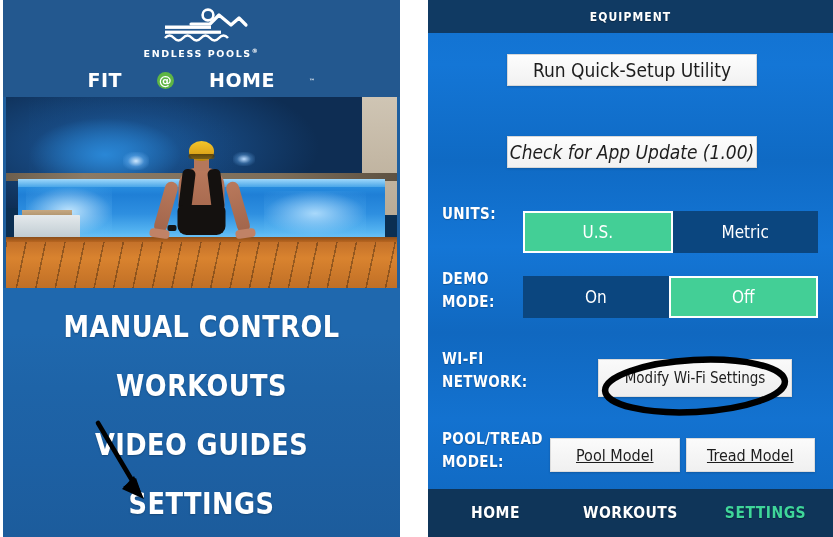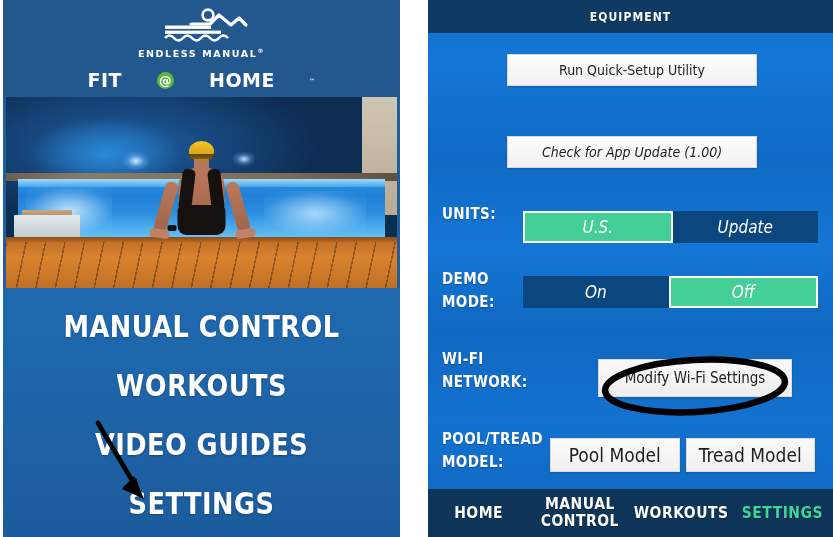--- a/index.html
+++ b/index.html
@@ -141,41 +141,41 @@
     font-size:12px; font-weight:bold; letter-spacing:1.1px;
     display:flex; align-items:center; justify-content:center;
     text-shadow:0 1px 1px rgba(0,0,0,0.3);
   }
   .wide-btn {
     position:absolute; left:79px; width:250px; height:32px;
     background:linear-gradient(180deg,#fdfdfd,#f1f1f1);
     border:1px solid #d8d8d8;
     color:#1d1d1d;
     font-family:"DejaVu Sans Condensed","Liberation Sans", sans-serif;
-    font-size:14px; display:flex; align-items:center; justify-content:center;
+    font-size:19px; display:flex; align-items:center; justify-content:center;
     box-shadow:0 1px 2px rgba(0,0,0,0.18);
   }
   #btnQuick { top:54px; }
   #btnUpdate { top:136px;font-style:italic; }
 
   .row { position:absolute; left:0; width:405px; }
   #rowUnits { top:203px; height:62px; }
   #rowDemo  { top:268px; height:72px; }
   #rowWifi  { top:348px; height:72px; }
   #rowModel { top:428px; height:62px; }
 
   .row-label {
     position:absolute; left:14px; top:0;
     color:#ffffff;
     font-family:"DejaVu Sans Condensed","Liberation Sans", sans-serif;
     font-size:15px; font-weight:bold; letter-spacing:0.4px; line-height:23px;
     text-shadow:0 1px 1px rgba(0,0,0,0.25);
     width:110px;
   }
-  .toggle-pair { position:absolute; left:95px; top:8px; width:295px; height:32px; display:flex;font-style:italic; }
+  .toggle-pair { position:absolute; left:95px; top:8px; width:295px; height:42px; display:flex; }
   .tg {
     flex:1; display:flex; align-items:center; justify-content:center;
     font-family:"DejaVu Sans Condensed","Liberation Sans", sans-serif;
     font-size:17px; color:#ffffff;
   }
   .tg.off { background:#0b467f; }
   .tg.on  { background:#43cf96; border:2px solid #ffffff; }
 
   .wifi-btn {
     position:absolute; left:170px; top:11px; width:194px; height:38px;
@@ -184,22 +184,23 @@
     color:#1d1d1d;
     font-family:"DejaVu Sans Condensed","Liberation Sans", sans-serif;
     font-size:15px; display:flex; align-items:center; justify-content:center;
     box-shadow:0 1px 2px rgba(0,0,0,0.2);
   }
   .model-pair { position:absolute; left:122px; top:10px; width:265px; height:34px; display:flex; gap:6px; }
   .model-btn {
     flex:1; background:linear-gradient(180deg,#fbfbfb,#f0f0f0);
     border:1px solid #dcdcdc; color:#1d1d1d;
     font-family:"DejaVu Sans Condensed","Liberation Sans", sans-serif;
-    font-size:19px; display:flex; align-items:center; justify-content:center;
+    font-size:16px; display:flex; align-items:center; justify-content:center;
     box-shadow:0 1px 2px rgba(0,0,0,0.18);
+    text-decoration:underline;
   }
 
   .bottom-nav {
     position:absolute; left:0; bottom:0; width:405px; height:48px;
     background:#0f3559; display:flex; align-items:center;
   }
   .nav-item {
     flex:1; text-align:center; color:#ffffff;
     font-family:"DejaVu Sans Condensed","Liberation Sans", sans-serif;
     font-size:15.5px; font-weight:bold; letter-spacing:0.5px; line-height:17px;
@@ -217,21 +218,21 @@
 
     <div class="logo-area">
       <div class="logo-wrap">
         <svg class="logo-mark" viewBox="0 0 110 38">
           <circle cx="61" cy="7" r="5.4" fill="none" stroke="#ffffff" stroke-width="2.6"></circle>
           <path d="M44 16 L63 16 L72 7 L84 17 L92 10 L99 17" fill="none" stroke="#ffffff" stroke-width="3.2" stroke-linejoin="round" stroke-linecap="round"></path>
           <rect x="18" y="17.5" width="46" height="3.4" fill="#ffffff"></rect>
           <rect x="18" y="22.6" width="56" height="3.2" fill="#ffffff"></rect>
           <path d="M18 30 q4.5 -5 9 0 q4.5 5 9 0 q4.5 -5 9 0 q4.5 5 9 0 q4.5 -5 9 0 q4.5 5 9 0 q4.5 -5 9 0" fill="none" stroke="#ffffff" stroke-width="2.6"></path>
         </svg>
-        <div class="logo-endless"><span>ENDLESS MANUAL</span><span class="logo-tm">®</span></div>
+        <div class="logo-endless"><span>ENDLESS POOLS</span><span class="logo-tm">®</span></div>
         <div class="logo-fit">
           <span>FIT</span>
           <span class="logo-at">@</span>
           <span>HOME</span>
           <span class="logo-tm">™</span>
         </div>
       </div>
     </div>
 
     <div class="photo">
@@ -285,21 +286,21 @@
 
     <div class="rp-header">EQUIPMENT</div>
 
     <div class="wide-btn" id="btnQuick">Run Quick-Setup Utility</div>
     <div class="wide-btn" id="btnUpdate">Check for App Update (1.00)</div>
 
     <div class="row" id="rowUnits">
       <div class="row-label">UNITS:</div>
       <div class="toggle-pair">
         <div class="tg on">U.S.</div>
-        <div class="tg off">Update</div>
+        <div class="tg off">Metric</div>
       </div>
     </div>
 
     <div class="row" id="rowDemo">
       <div class="row-label">
         <div>DEMO</div>
         <div>MODE:</div>
       </div>
       <div class="toggle-pair">
         <div class="tg off">On</div>
@@ -321,24 +322,20 @@
         <div>MODEL:</div>
       </div>
       <div class="model-pair">
         <div class="model-btn">Pool Model</div>
         <div class="model-btn">Tread Model</div>
       </div>
     </div>
 
     <div class="bottom-nav">
       <div class="nav-item">HOME</div>
-      <div class="nav-item">
-        <div>MANUAL</div>
-        <div>CONTROL</div>
-      </div>
       <div class="nav-item">WORKOUTS</div>
       <div class="nav-item active">SETTINGS</div>
     </div>
 
     <svg class="ellipse-svg" viewBox="0 0 405 537">
       <ellipse cx="267" cy="386" rx="90" ry="26" fill="none" stroke="#000000" stroke-width="6.5" transform="rotate(-3 267 386)"></ellipse>
     </svg>
   </div>
 
 </div>

